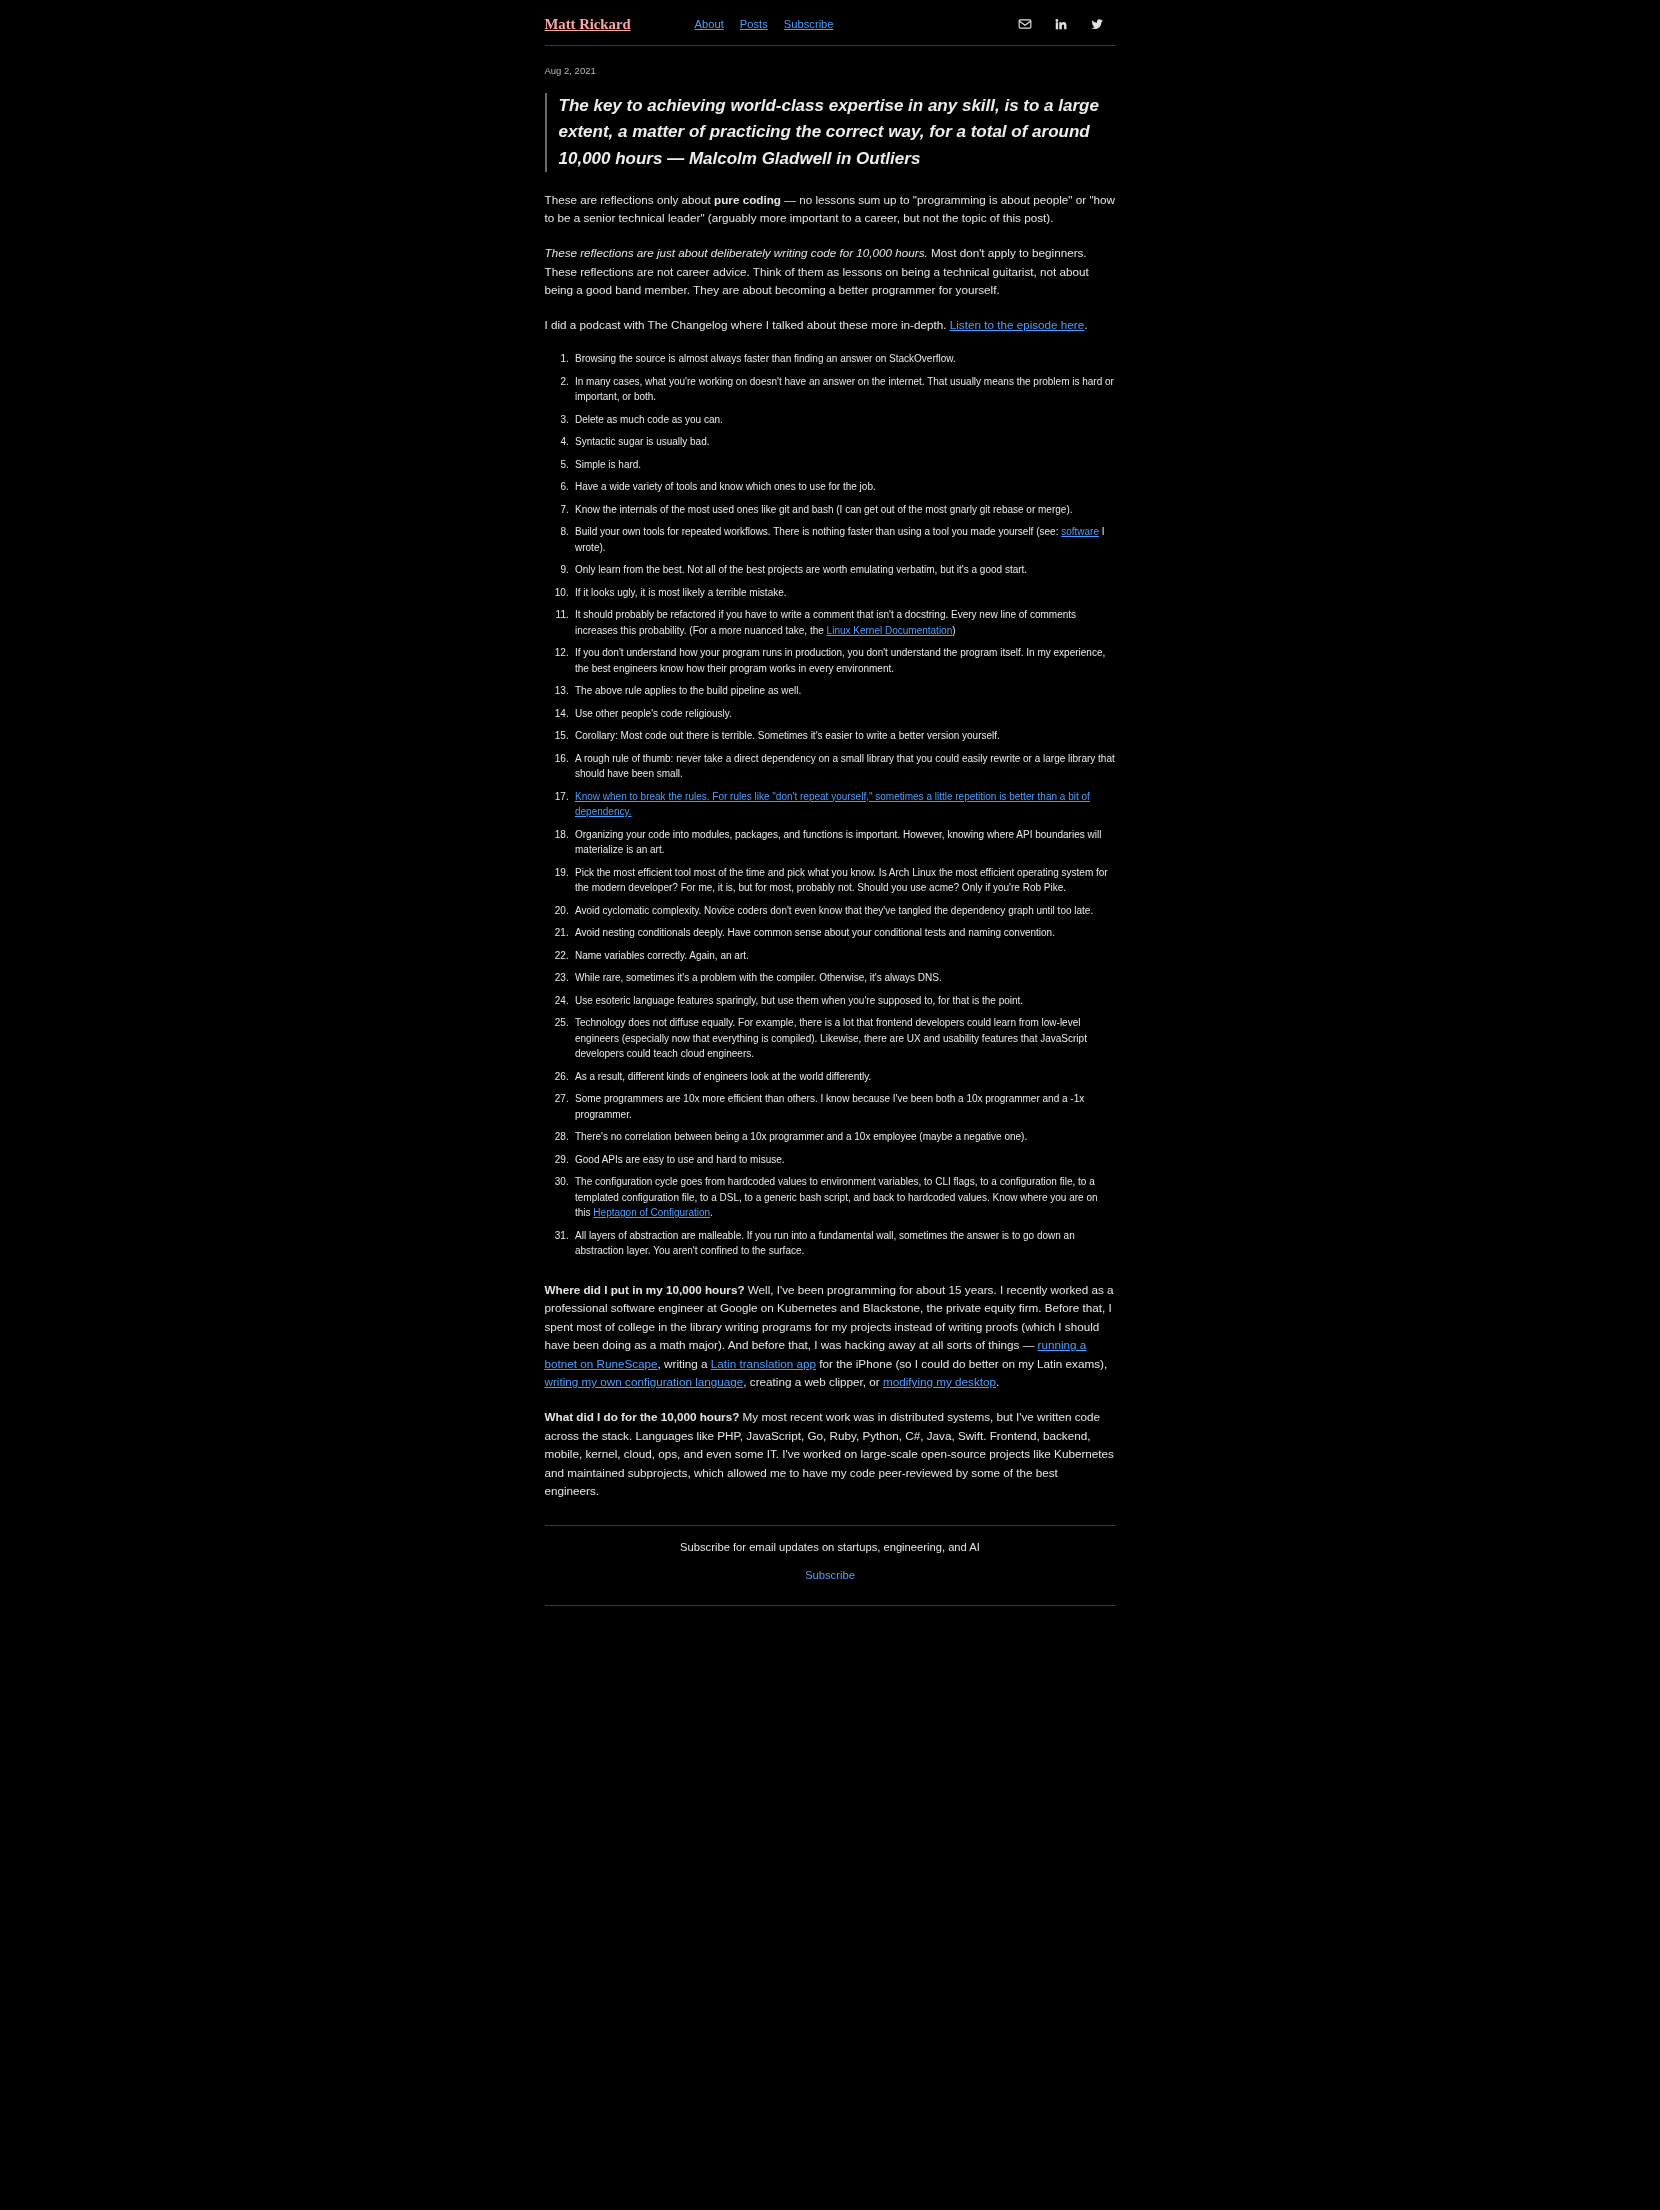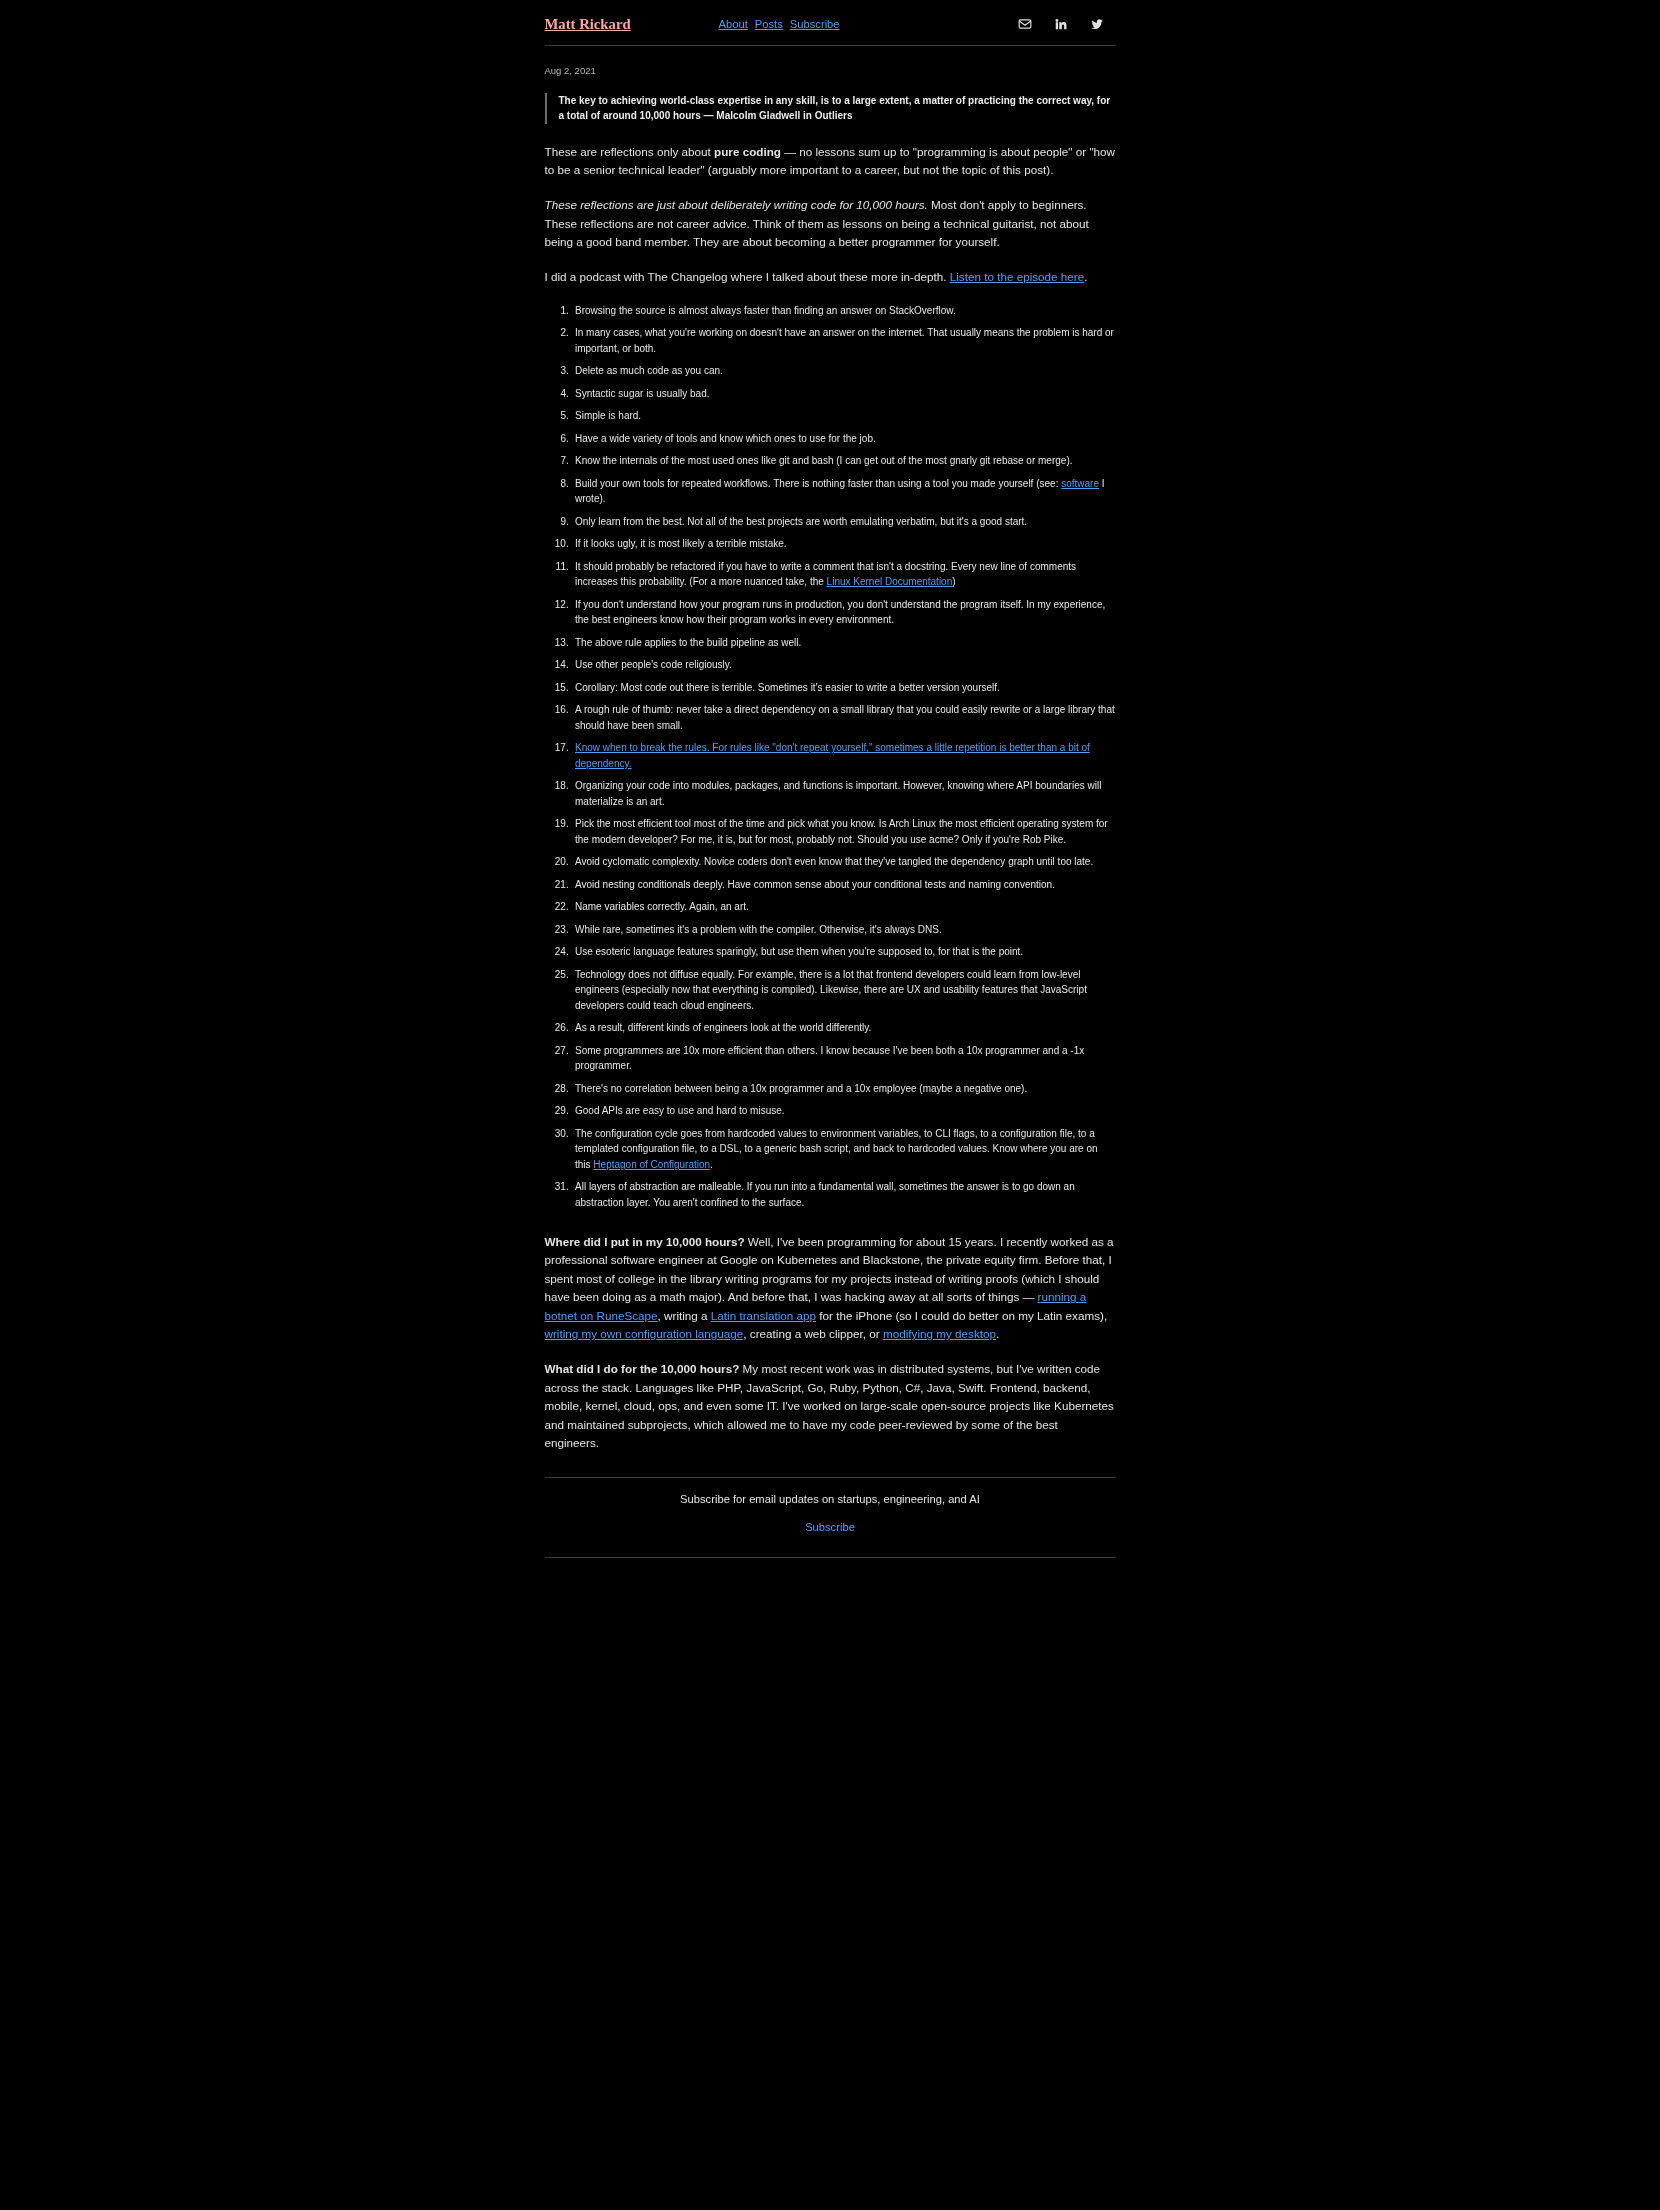--- a/index.html
+++ b/index.html
@@ -30,22 +30,22 @@
   .brand {
     font-family: "Liberation Serif", serif;
     font-size: 14.7px;
     font-weight: bold;
     color: #fca5a5;
     text-decoration: underline;
     white-space: nowrap;
   }
   .nav {
     display: flex;
-    gap: 7px;
-    margin-left: 88px;
+    gap: 16px;
+    margin-left: 64px;
     font-size: 11.2px;
   }
   .nav a { text-decoration: underline; }
   .social {
     display: flex;
     gap: 21.6px;
     margin-left: auto;
     align-items: center;
     padding-right: 12px;
   }
@@ -62,22 +62,23 @@
   }
   .date {
     font-size: 9.5px;
     color: #b9b9b9;
     margin-bottom: 17.3px;
   }
   blockquote {
     margin: 0 0 19px 0;
     padding: 0 0 0 12px;
     border-left: 2.6px solid #6b6b6b;
+    font-style: italic;
     font-weight: bold;
-    font-size: 10px;
+    font-size: 17px;
     line-height: 1.55;
     color: #ededed;
   }
   p.body {
     font-size: 11.7px;
     line-height: 1.58;
     margin: 0 0 16.4px 0;
     color: #e4e4e4;
   }
   .b { font-weight: bold; }

